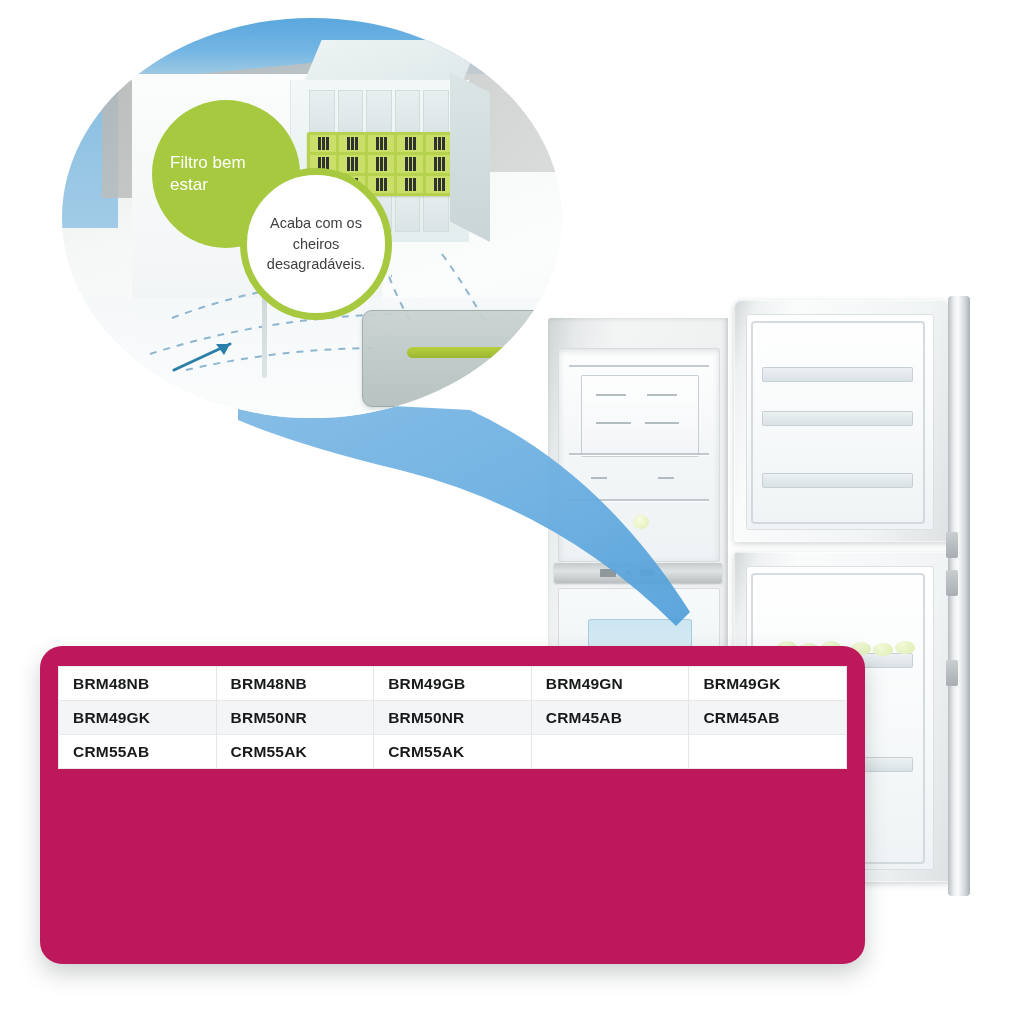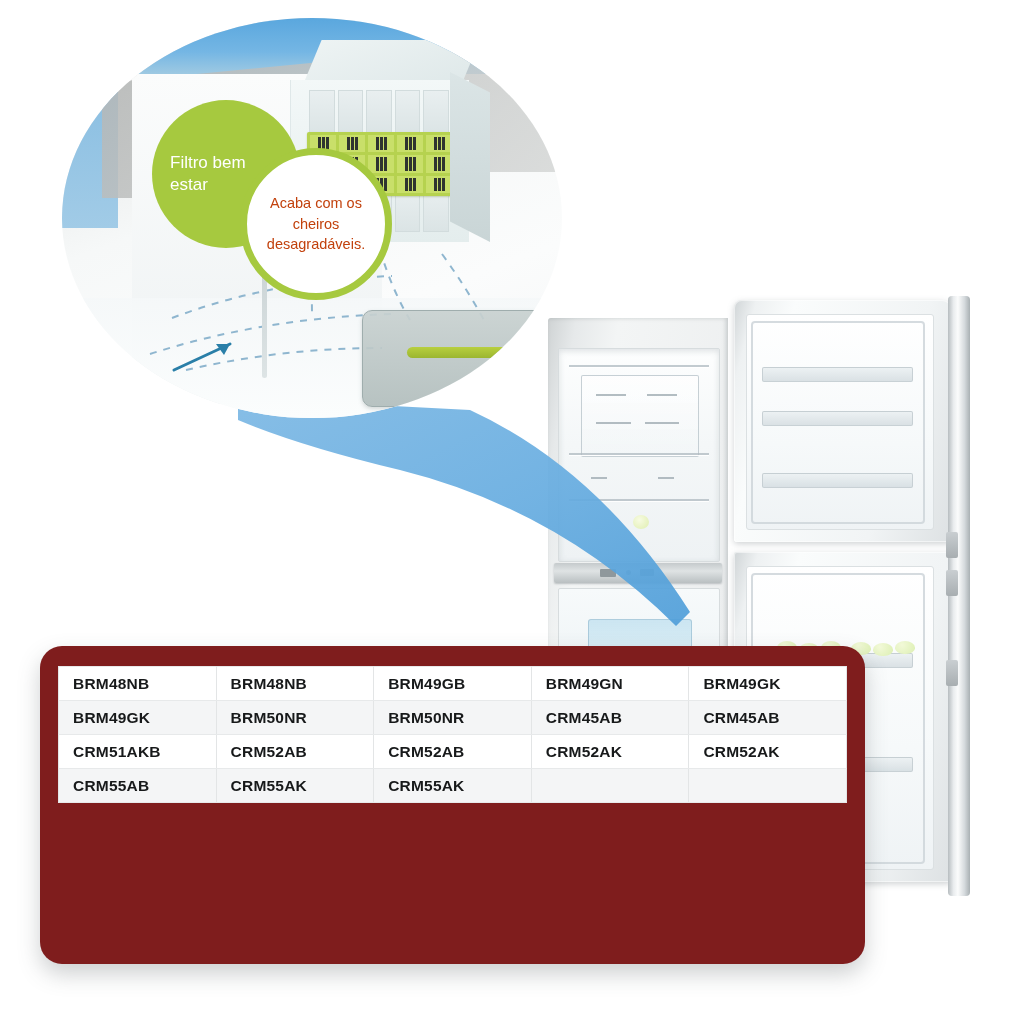--- a/index.html
+++ b/index.html
@@ -147,39 +147,39 @@
 
   .dash{position:absolute;pointer-events:none;}
 
   
   .circle-green{
     position:absolute;left:90px;top:82px;width:148px;height:148px;border-radius:50%;
     background:#a6c93f;color:#ffffff;display:flex;align-items:center;justify-content:center;
     text-align:left;line-height:1.3;font-size:17px;padding:0 18px;box-sizing:border-box;
   }
   .circle-white{
-    position:absolute;left:178px;top:130px;width:152px;height:152px;border-radius:50%;
-    background:#ffffff;border:7px solid #a6c93f;color:#c2410c;
+    position:absolute;left:178px;top:150px;width:152px;height:152px;border-radius:50%;
+    background:#ffffff;border:7px solid #a6c93f;color:#404040;
     display:flex;align-items:center;text-align:center;
     line-height:1.42;font-size:14.5px;padding:0 12px;box-sizing:border-box;
   }
   .circle-stem{position:absolute;left:200px;top:190px;width:5px;height:170px;
     background:linear-gradient(180deg,#c2ccce,#dde4e5);border-radius:3px;}
 
   
   .heading{
     position:absolute;left:60px;top:489px;width:520px;
     color:#5bc22d;font-size:53px;line-height:1.17;font-weight:400;letter-spacing:-.5px;
     font-family:"Liberation Sans", sans-serif;
   }
 
   
   .card{
     position:absolute;left:40px;top:646px;width:825px;height:318px;
-    background:#7f1d1d;border-radius:22px;
+    background:#be185d;border-radius:22px;
     box-shadow:0 10px 22px rgba(80,86,90,.28);
   }
   table.models{
     position:absolute;left:18px;top:20px;width:789px;
     border-collapse:collapse;table-layout:fixed;
   }
   table.models td{
     height:33px;padding:0 0 0 14px;
     font-size:15.5px;font-weight:bold;color:#17191a;
     letter-spacing:.2px;white-space:nowrap;
@@ -427,27 +427,20 @@
             <td>BRM49GK</td>
           </tr>
           <tr>
             <td>BRM49GK</td>
             <td>BRM50NR</td>
             <td>BRM50NR</td>
             <td>CRM45AB</td>
             <td>CRM45AB</td>
           </tr>
           <tr>
-            <td>CRM51AKB</td>
-            <td>CRM52AB</td>
-            <td>CRM52AB</td>
-            <td>CRM52AK</td>
-            <td>CRM52AK</td>
-          </tr>
-          <tr>
             <td>CRM55AB</td>
             <td>CRM55AK</td>
             <td>CRM55AK</td>
             <td></td>
             <td></td>
           </tr>
         </tbody>
     </table>
   </div>
 

